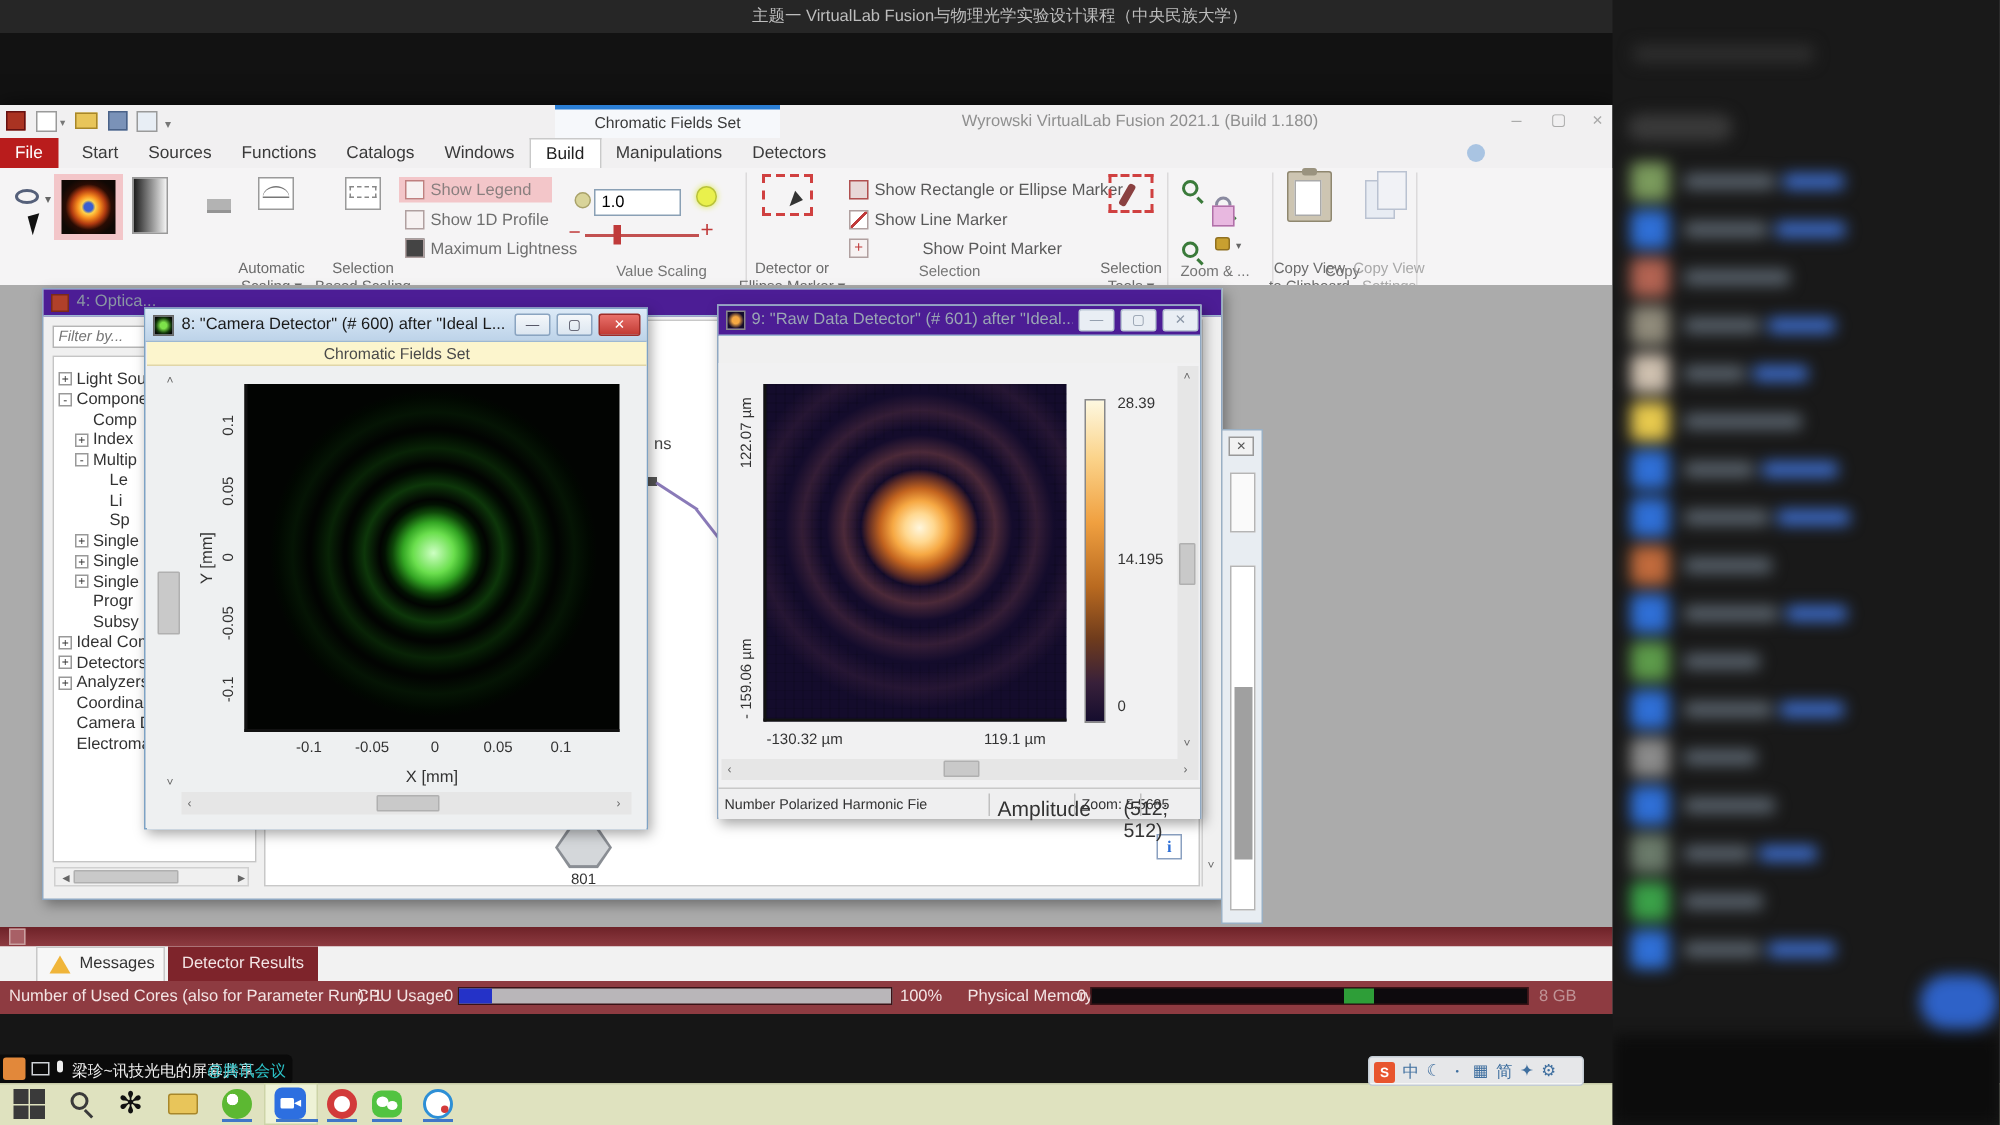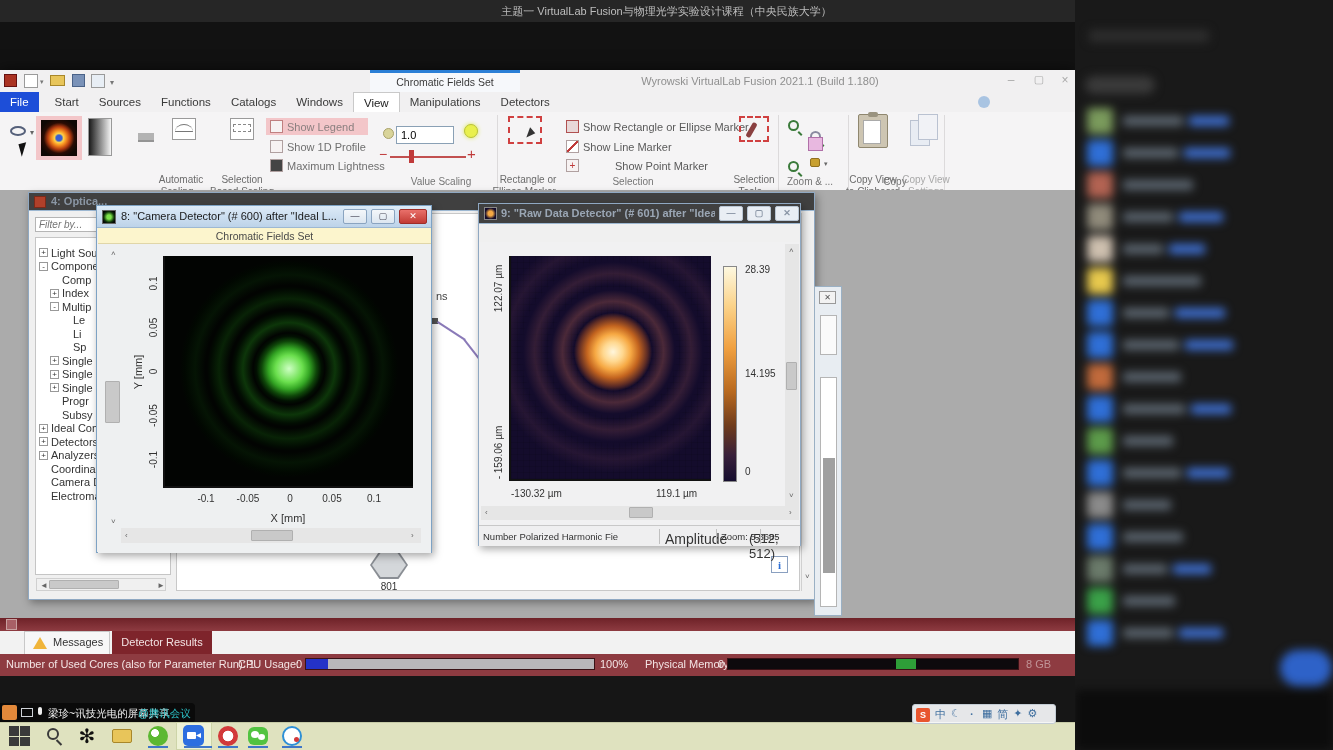--- a/index.html
+++ b/index.html
@@ -7,31 +7,31 @@
   #screen{position:relative;width:1333px;height:750px;overflow:hidden;background:#101010;}
   .a{position:absolute;}
   .txt{font-size:11px;color:#3a3a3a;white-space:nowrap;}
   .c{text-align:center;}
   
   .topbar{left:0;top:0;width:1333px;height:22px;background:#262626;color:#bdbdbd;font-size:11px;line-height:22px;text-align:center;}
   
   .vlwin{left:0;top:70px;width:1075px;height:607px;background:#f1f0f1;box-shadow:0 0 14px rgba(0,0,0,.6);}
   .qaticon{width:14px;height:14px;border:1px solid #9a9a9a;background:#fff;}
   .tab{height:20px;line-height:20px;padding:0 10px;font-size:11.5px;color:#3a3a3a;}
-  .tab.file{background:#1d4ed8;color:#fff;}
+  .tab.file{background:#b91c1c;color:#fff;}
   .tab.active{background:#fff;border:1px solid #c9c9c9;border-bottom:none;color:#222;}
   .grouplabel{font-size:10px;color:#757575;text-align:center;}
   .sep{width:1px;background:#dcdadb;}
   .riblabel{font-size:10px;color:#6b6b6b;text-align:center;line-height:12px;white-space:nowrap;}
   .chk{width:13px;height:13px;border:1px solid #b0a0a0;background:#f7f2f2;}
   .mitem{font-size:11px;color:#6f6f6f;white-space:nowrap;}
   
   .win{background:#f0f0f0;border:1px solid #8fa8c2;box-shadow:2px 3px 8px rgba(0,0,0,.35);}
   .tbar{left:0;top:0;right:0;height:22px;background:linear-gradient(#dceaf7,#bdd3e9);border-bottom:1px solid #9db8d2;}
-  .tbar-faded{background:#404040;font-weight:bold;}
+  .tbar-faded{background:#4c1d95;}
   .wbtn{width:24px;height:15px;border:1px solid #8aa4c0;background:linear-gradient(#f4f7fa,#dce6f0);border-radius:2px;font-size:9px;color:#445;text-align:center;line-height:13px;}
   .wbtn.close{background:linear-gradient(#e9706a,#c23b34);border-color:#9e2d28;color:#fff;width:28px;}
   .wtitle{font-size:11px;color:#1a1a1a;white-space:nowrap;overflow:hidden;}
   .scrollarrow{font-size:8px;color:#666;line-height:8px;}
   .thumb{background:#c9c9c9;border:1px solid #b0b0b0;border-radius:1px;}
   .rot{display:block;transform:rotate(-90deg);font-size:10px;color:#333;text-align:center;}
   
   .trow{height:13.5px;display:flex;align-items:center;font-size:11px;color:#333;white-space:nowrap;}
   .texp{width:9px;height:9px;border:1px solid #999;background:#fff;font-size:8px;line-height:7px;text-align:center;color:#333;margin-right:3px;flex:0 0 9px;}
   .texp:empty{visibility:hidden;}
@@ -79,21 +79,21 @@
     <div class="a c" style="left:1028px;top:3px;width:22px;color:#aaa;font-size:11px;">▢</div>
     <div class="a c" style="left:1054px;top:3px;width:22px;color:#aaa;font-size:12px;">×</div>
 
     <div class="a" style="left:0;top:22px;width:1075px;height:20px;display:flex;">
       <div class="tab file">File</div>
       <div class="tab" style="margin-left:6px;">Start</div>
       <div class="tab">Sources</div>
       <div class="tab">Functions</div>
       <div class="tab">Catalogs</div>
       <div class="tab">Windows</div>
-      <div class="tab active">View</div>
+      <div class="tab active">Build</div>
       <div class="tab">Manipulations</div>
       <div class="tab">Detectors</div>
     </div>
 
     <div class="a" style="left:0;top:42px;width:1075px;height:148px;background:#f5f4f5;border-bottom:1px solid #d9d7d8;"></div>
     <div class="a sep" style="left:497px;top:45px;height:130px;"></div>
     <div class="a sep" style="left:778px;top:45px;height:130px;"></div>
     <div class="a sep" style="left:848px;top:45px;height:130px;"></div>
     <div class="a sep" style="left:944px;top:45px;height:130px;"></div>
 
@@ -129,21 +129,21 @@
     <div class="a" style="left:464px;top:54px;width:14px;height:14px;border-radius:50%;background:#e9f04c;border:1px solid #b9c23a;box-shadow:0 0 4px #dce84a;"></div>
     <div class="a" style="left:379px;top:76px;color:#c03a3a;font-size:14px;">−</div>
     <div class="a" style="left:390px;top:86px;width:76px;height:2px;background:#c25050;"></div>
     <div class="a" style="left:409px;top:80px;width:5px;height:13px;background:#c03a3a;"></div>
     <div class="a" style="left:467px;top:75px;color:#c03a3a;font-size:15px;">+</div>
     <div class="a grouplabel" style="left:391px;top:106px;width:100px;">Value Scaling</div>
 
     <div class="a" style="left:508px;top:46px;width:34px;height:28px;border:2px dashed #d04040;"></div>
     <div class="a" style="left:528px;top:58px;width:0;height:0;border-left:7px solid #333;border-top:4px solid transparent;border-bottom:7px solid transparent;transform:rotate(20deg);"></div>
     <div class="a riblabel" style="left:488px;top:104px;width:80px;">
-      <div>Rectangle or</div>
+      <div>Detector or</div>
         <div>Ellipse Marker ▾</div>
     </div>
     <div class="a chk" style="left:566px;top:50px;background:#e8d8d8;border-color:#b05050;"></div>
     <div class="a mitem" style="left:583px;top:51px;color:#5a5a5a;">Show Rectangle or Ellipse Marker</div>
     <div class="a chk" style="left:566px;top:70px;background:linear-gradient(135deg,#fff 45%,#c03a3a 45% 55%,#fff 55%);"></div>
     <div class="a mitem" style="left:583px;top:71px;color:#5a5a5a;">Show Line Marker</div>
     <div class="a chk c" style="left:566px;top:89px;color:#c03a3a;font-size:10px;line-height:11px;">+</div>
     <div class="a mitem" style="left:583px;top:90px;color:#5a5a5a;margin-left:32px;">Show Point Marker</div>
     <div class="a" style="left:739px;top:46px;width:30px;height:26px;border:2px dashed #d04040;">
       <div style="position:absolute;left:8px;top:4px;width:5px;height:16px;background:#8a4040;transform:rotate(30deg);border-radius:2px;"></div>

